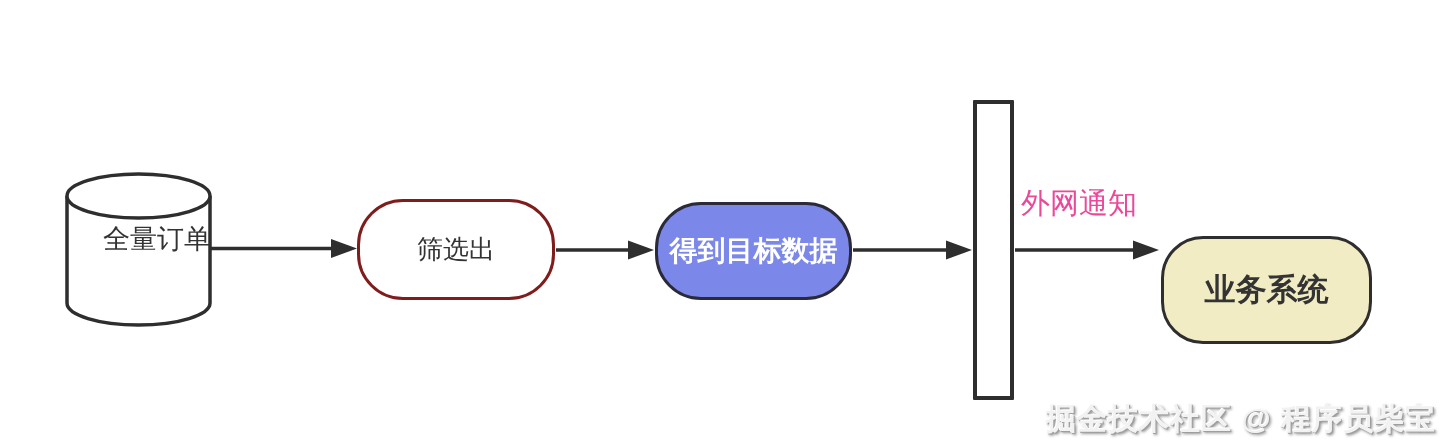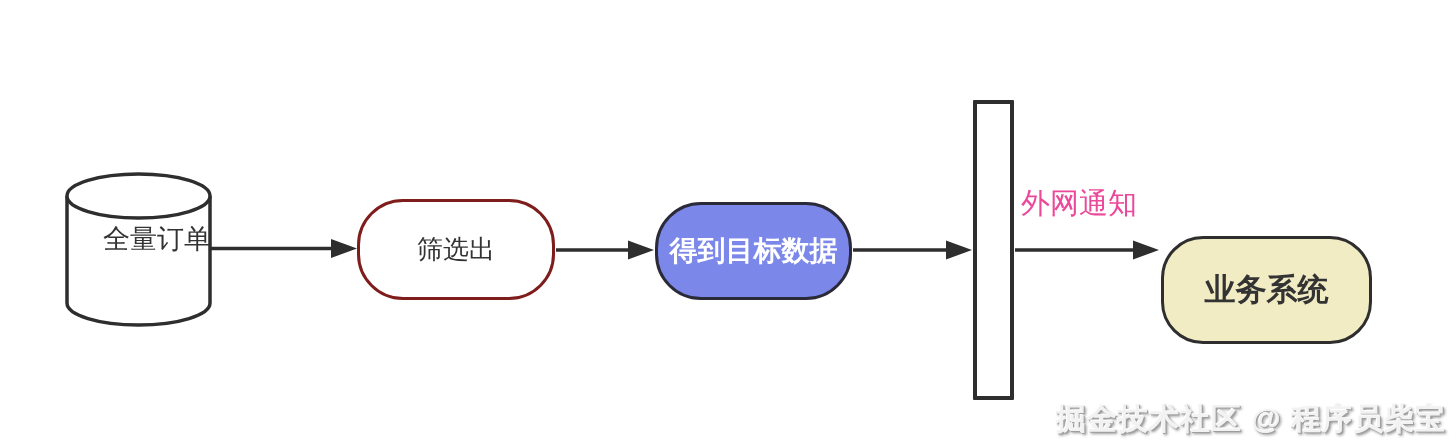--- a/index.html
+++ b/index.html
@@ -40,21 +40,21 @@
   }
   .db-label {
     position: absolute; left: 67px; top: 221px; width: 144px;
     text-align: right; font-size: 27px; color: #333333;
   }
   .edge-label {
     position: absolute; left: 1021px; top: 184px;
     font-size: 29px; color: #ec4899; white-space: nowrap;
   }
   .watermark {
-    position: absolute; right: 10px; top: 399px;
+    position: absolute; right: 20px; top: 399px;
     font-size: 30px; font-weight: 700; letter-spacing: 1px; white-space: nowrap;
     color: #f2f2f2;
     text-shadow: -1px -1px 0 #ffffff, 1px 1px 0 #9e9e9e, 2px 2px 3px #8c8c8c;
   }
 </style>
 </head>
 <body>
 
 <div class="canvas">
 

